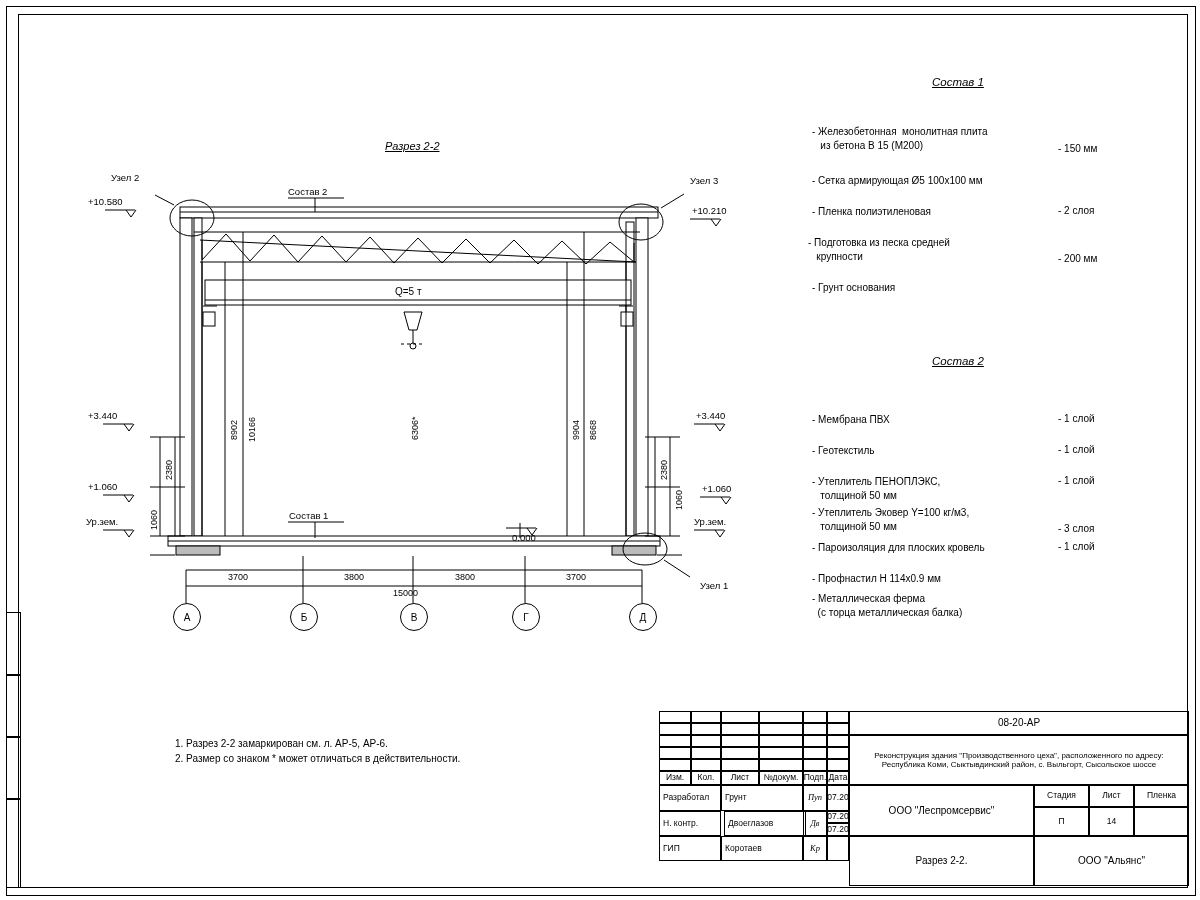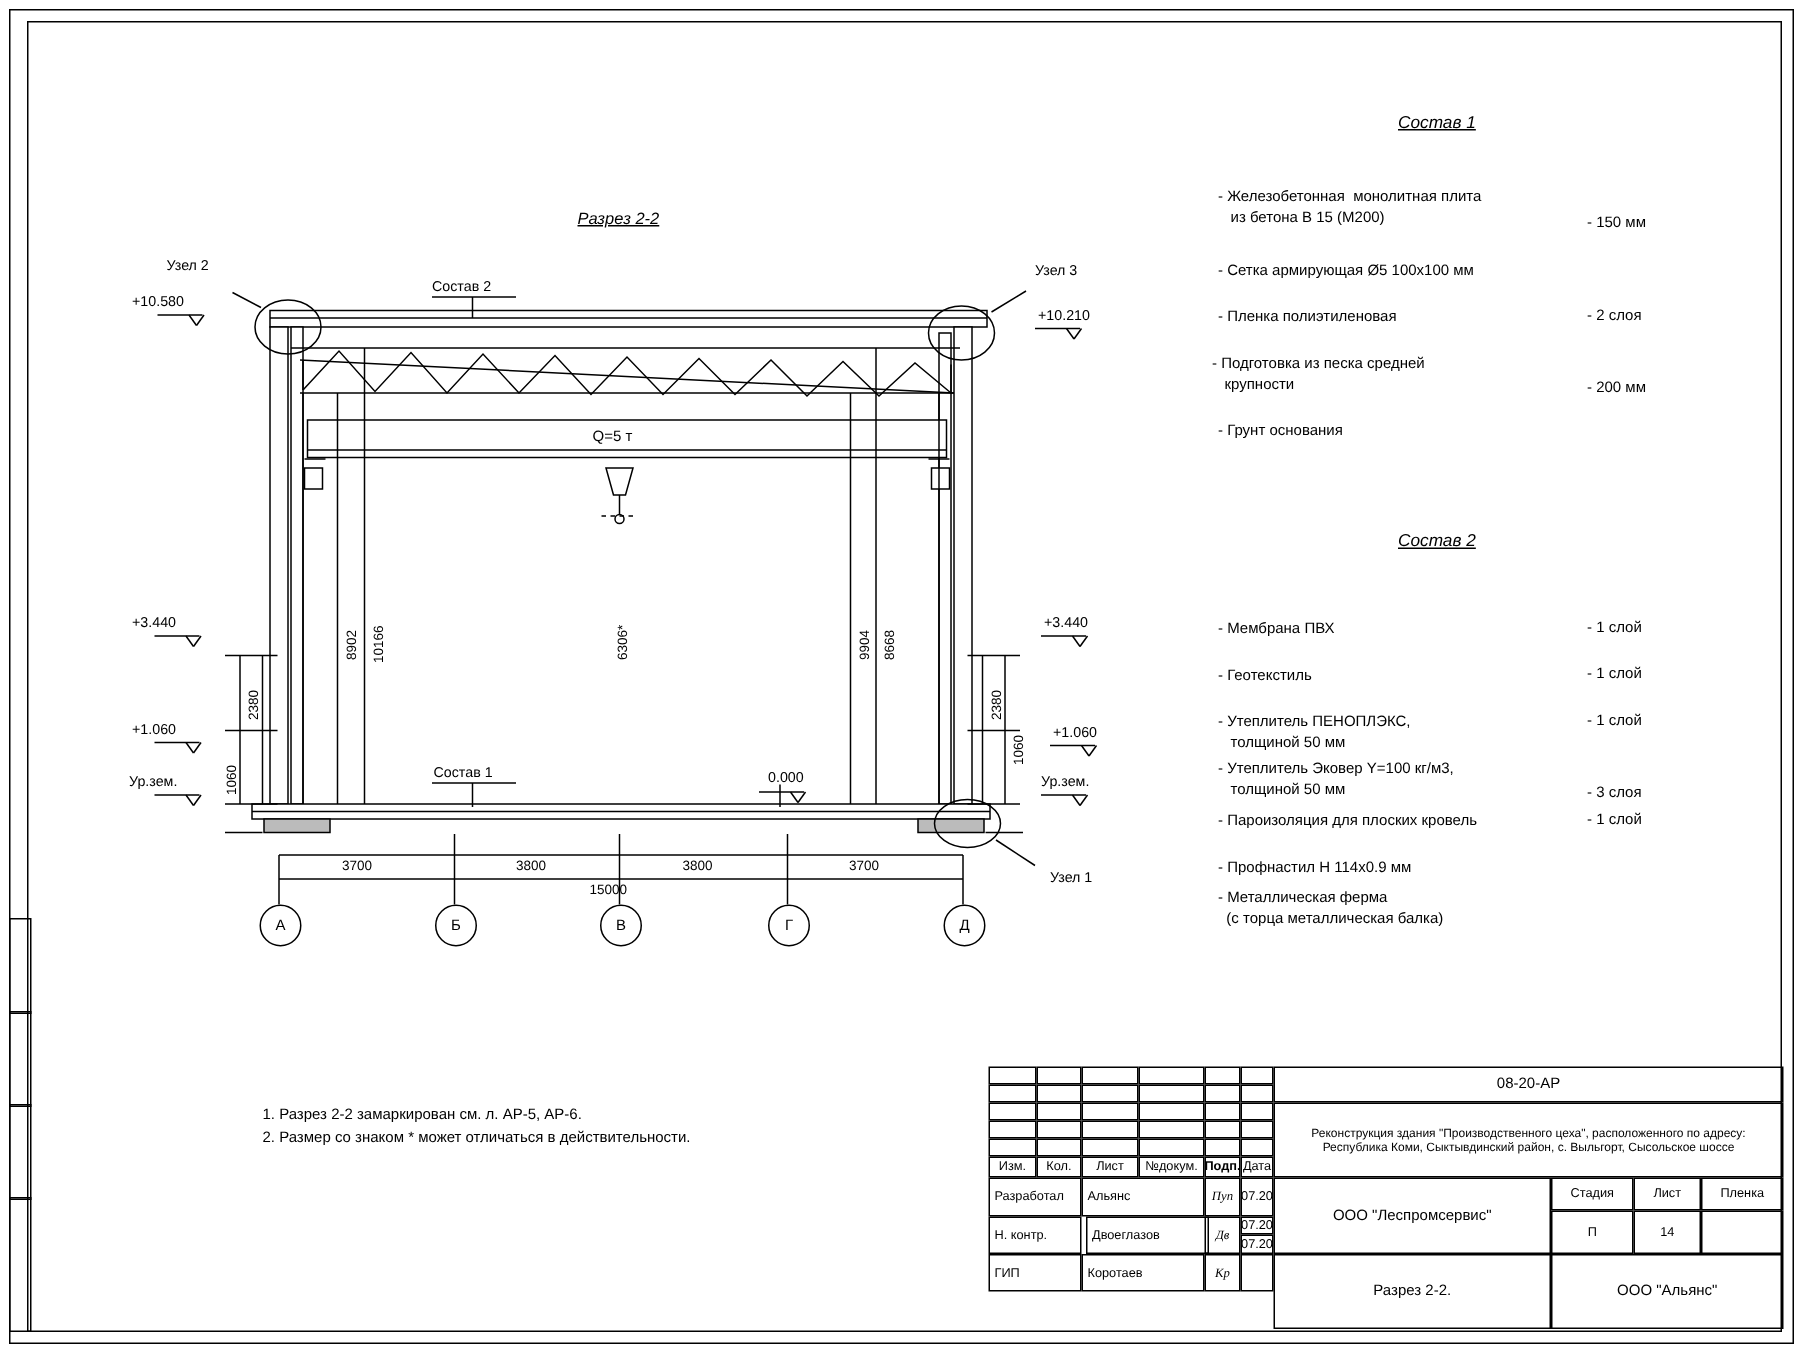--- a/index.html
+++ b/index.html
@@ -171,21 +171,21 @@
   </svg>
 
   <div class="lbl" style="left:111px;top:172px;">Узел 2</div>
   <div class="lbl" style="left:690px;top:175px;">Узел 3</div>
   <div class="lbl" style="left:700px;top:580px;">Узел 1</div>
 
   <div class="lbl" style="left:288px;top:186px;">Состав 2</div>
   <div class="lbl" style="left:289px;top:510px;">Состав 1</div>
 
   <div class="lbl" style="left:395px;top:286px;font-size:10px;">Q=5 т</div>
-  <div class="lbl" style="left:512px;top:513px;font-size:9.5px;">0.000</div>
+  <div class="lbl" style="left:512px;top:532px;font-size:9.5px;">0.000</div>
 
   <div class="lbl" style="left:88px;top:196px;">+10.580</div>
   <div class="lbl" style="left:88px;top:410px;">+3.440</div>
   <div class="lbl" style="left:88px;top:481px;">+1.060</div>
   <div class="lbl" style="left:86px;top:516px;">Ур.зем.</div>
 
   <div class="lbl" style="left:692px;top:205px;">+10.210</div>
   <div class="lbl" style="left:696px;top:410px;">+3.440</div>
   <div class="lbl" style="left:702px;top:483px;">+1.060</div>
   <div class="lbl" style="left:694px;top:516px;">Ур.зем.</div>
@@ -288,25 +288,25 @@
     <div class="cell" style="left:32px;top:48px;width:30px;height:12px;"></div>
     <div class="cell" style="left:62px;top:48px;width:38px;height:12px;"></div>
     <div class="cell" style="left:100px;top:48px;width:44px;height:12px;"></div>
     <div class="cell" style="left:144px;top:48px;width:24px;height:12px;"></div>
     <div class="cell" style="left:168px;top:48px;width:22px;height:12px;"></div>
 
     <div class="cell" style="left:0;top:60px;width:32px;height:14px;">Изм.</div>
     <div class="cell" style="left:32px;top:60px;width:30px;height:14px;">Кол.</div>
     <div class="cell" style="left:62px;top:60px;width:38px;height:14px;">Лист</div>
     <div class="cell" style="left:100px;top:60px;width:44px;height:14px;">№докум.</div>
-    <div class="cell" style="left:144px;top:60px;width:24px;height:14px;font-weight:bold;">Подп.</div>
+    <div class="cell" style="left:144px;top:60px;width:24px;height:14px;">Подп.</div>
     <div class="cell" style="left:168px;top:60px;width:22px;height:14px;">Дата</div>
 
     <div class="cell left" style="left:0;top:74px;width:62px;height:26px;">Разработал</div>
-    <div class="cell left" style="left:62px;top:74px;width:82px;height:26px;">Альянс</div>
+    <div class="cell left" style="left:62px;top:74px;width:82px;height:26px;">Грунт</div>
     <div class="cell sig" style="left:144px;top:74px;width:24px;height:26px;">Пуп</div>
     <div class="cell" style="left:168px;top:74px;width:22px;height:26px;">07.20</div>
 
     <div class="cell left" style="left:0;top:100px;width:62px;height:25px;">Н. контр.</div>
     <div class="cell left" style="left:65px;top:100px;width:82px;height:25px;">Двоеглазов</div>
     <div class="cell sig" style="left:144px;top:100px;width:24px;height:25px;">Дв</div>
     <div class="cell" style="left:168px;top:100px;width:22px;height:12px;">07.20</div>
 
     <div class="cell left" style="left:0;top:125px;width:62px;height:25px;">ГИП</div>
     <div class="cell left" style="left:62px;top:125px;width:82px;height:25px;">Коротаев</div>

